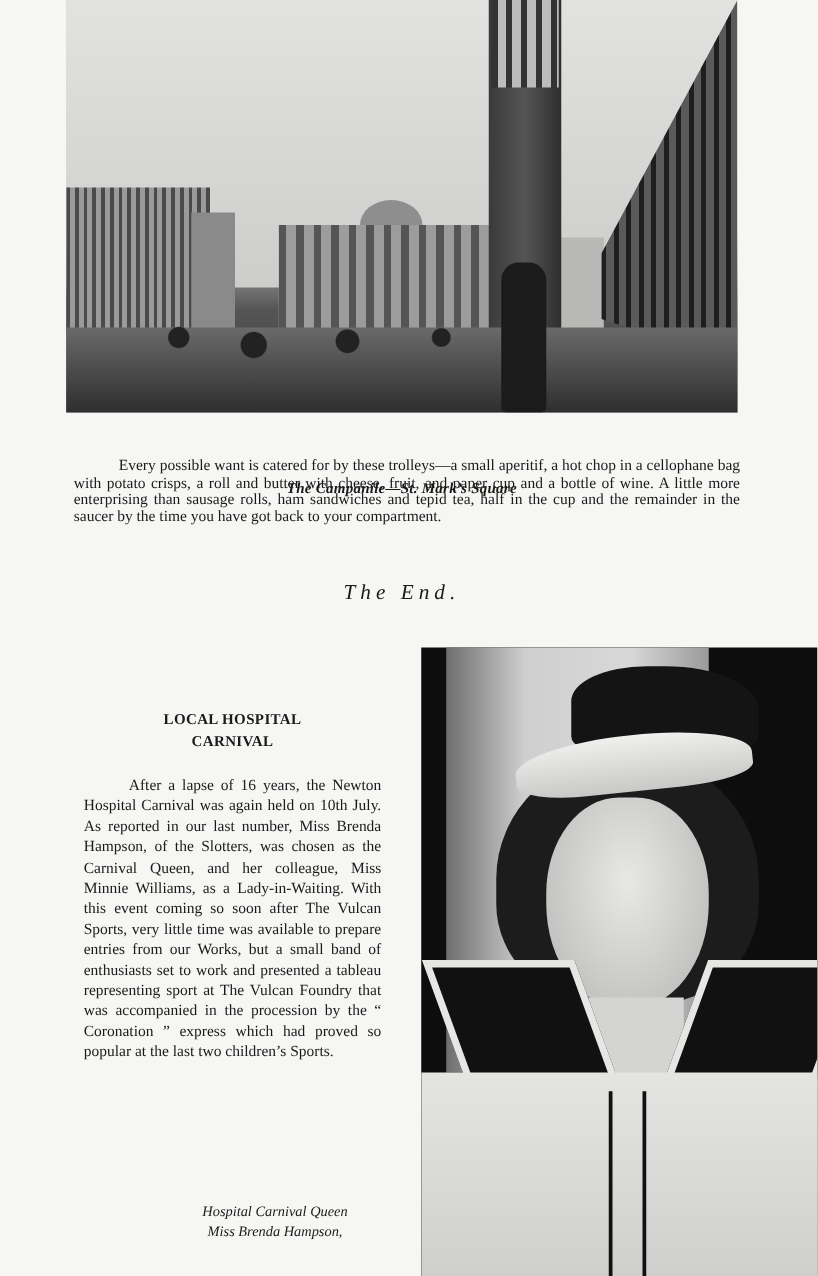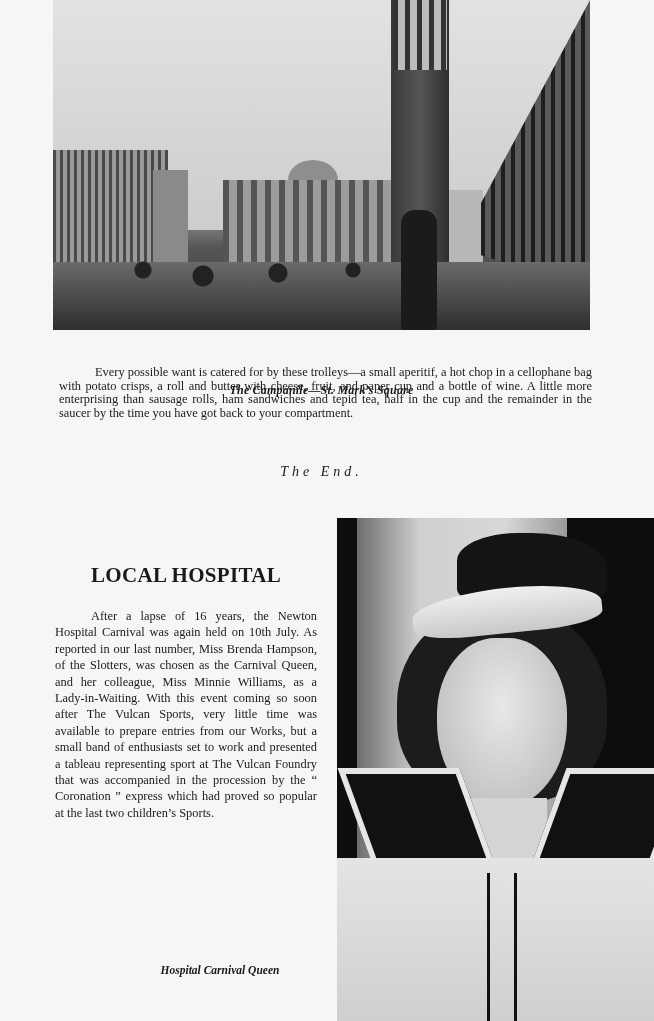--- a/index.html
+++ b/index.html
@@ -34,35 +34,35 @@
     position: absolute; left: 53px; width: 537px; top: 335px; text-align: center;
     font-style: italic; font-weight: bold; font-size: 12px; letter-spacing: 0.2px; margin-top: 48px;
   }
   .body-top {
     position: absolute; left: 55px; width: 541px; top: 362px;
     font-size: 12.4px; line-height: 13.6px; text-align: justify;
   }
   .body-top p { margin: 4px; text-indent: 36px; }
   .the-end {
     position: absolute; left: 53px; width: 537px; top: 464px; text-align: center;
-    font-style: italic; font-size: 14px; letter-spacing: 4px;
+    font-style: italic; font-size: 17px; letter-spacing: 4px;
   }
 
   .heading {
     position: absolute; left: 55px; width: 262px; top: 566px; text-align: center;
-    font-weight: bold; font-size: 21px; line-height: 18px; letter-spacing: 0.3px;
+    font-weight: bold; font-size: 12px; line-height: 18px; letter-spacing: 0.3px;
   }
   .article {
     position: absolute; left: 55px; width: 262px; top: 608px;
     font-size: 12.4px; line-height: 16.4px; text-align: justify;
   }
-  .article p { margin: 0; text-indent: 36px; }
+  .article p { margin: 12px; text-indent: 36px; }
   .caption-bottom {
     position: absolute; left: 120px; width: 200px; top: 962px; text-align: center;
-    font-style: italic; font-weight: bold; font-size: 11.5px; line-height: 16px;
+    font-style: italic; font-weight: normal; font-size: 11.5px; line-height: 16px;
   }
 
   .photo-portrait {
     position: absolute; left: 337px; top: 518px; width: 317px; height: 503px;
     background: #0d0d0d; overflow: hidden;
   }
   .p-wall { position:absolute; left:20px; top:0; width:210px; height:340px; background: linear-gradient(90deg,#6e6e6e,#cfcfcf 30%,#d8d8d8 70%,#9a9a9a); }
   .p-hair { position:absolute; left:60px; top:85px; width:210px; height:200px; border-radius: 50% 50% 40% 40%; background:#1c1c1c; }
   .p-face { position:absolute; left:100px; top:120px; width:130px; height:170px; border-radius: 45% 45% 50% 50%; background: radial-gradient(ellipse at 50% 40%, #e8e8e6, #b5b5b3); }
   .p-crown-band { position:absolute; left:75px; top:70px; width:190px; height:45px; border-radius: 50% 50% 30% 30%; background: linear-gradient(#f0f0ee,#c8c8c6); transform: rotate(-6deg); }
@@ -94,20 +94,21 @@
 <div class="caption-top">The Campanile—St. Mark’s Square</div>
 
 <div class="body-top">
   <p>Every possible want is catered for by these trolleys—a small aperitif, a hot chop in a cellophane bag with potato crisps, a roll and butter with cheese, fruit, and paper cup and a bottle of wine. A little more enterprising than sausage rolls, ham sandwiches and tepid tea, half in the cup and the remainder in the saucer by the time you have got back to your compartment.</p>
 </div>
 
 <div class="the-end">The End.</div>
 
 <div class="heading">
   <div>LOCAL HOSPITAL</div>
+  <div>CARNIVAL</div>
 </div>
 
 <div class="article">
   <p>After a lapse of 16 years, the Newton Hospital Carnival was again held on 10th July. As reported in our last number, Miss Brenda Hampson, of the Slotters, was chosen as the Carnival Queen, and her colleague, Miss Minnie Williams, as a Lady-in-Waiting. With this event coming so soon after The Vulcan Sports, very little time was available to prepare entries from our Works, but a small band of enthusiasts set to work and presented a tableau representing sport at The Vulcan Foundry that was accompanied in the procession by the “ Coronation ” express which had proved so popular at the last two children’s Sports.</p>
 </div>
 
 <div class="photo-portrait" role="img" aria-label="Portrait of the Hospital Carnival Queen wearing a fur-trimmed crown and robe">
   <div class="p-wall"></div>
   <div class="p-hair"></div>
   <div class="p-crown"></div>
@@ -115,13 +116,14 @@
   <div class="p-face"></div>
   <div class="p-neck"></div>
   <div class="p-collar-l"></div>
   <div class="p-collar-r"></div>
   <div class="p-robe"></div>
   <div class="p-cord"></div>
 </div>
 
 <div class="caption-bottom">
   <div>Hospital Carnival Queen</div>
+  <div>Miss Brenda Hampson,</div>
 </div>
 
 </body></html>

